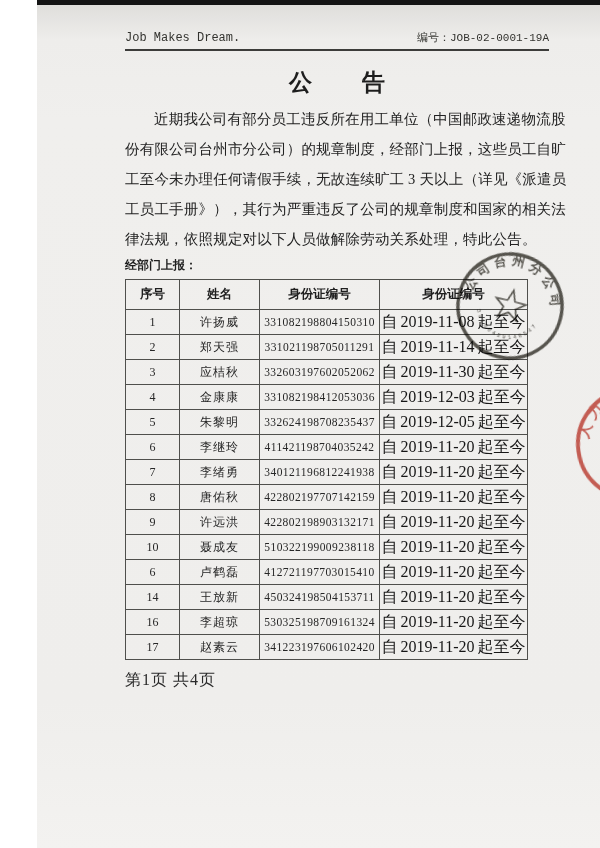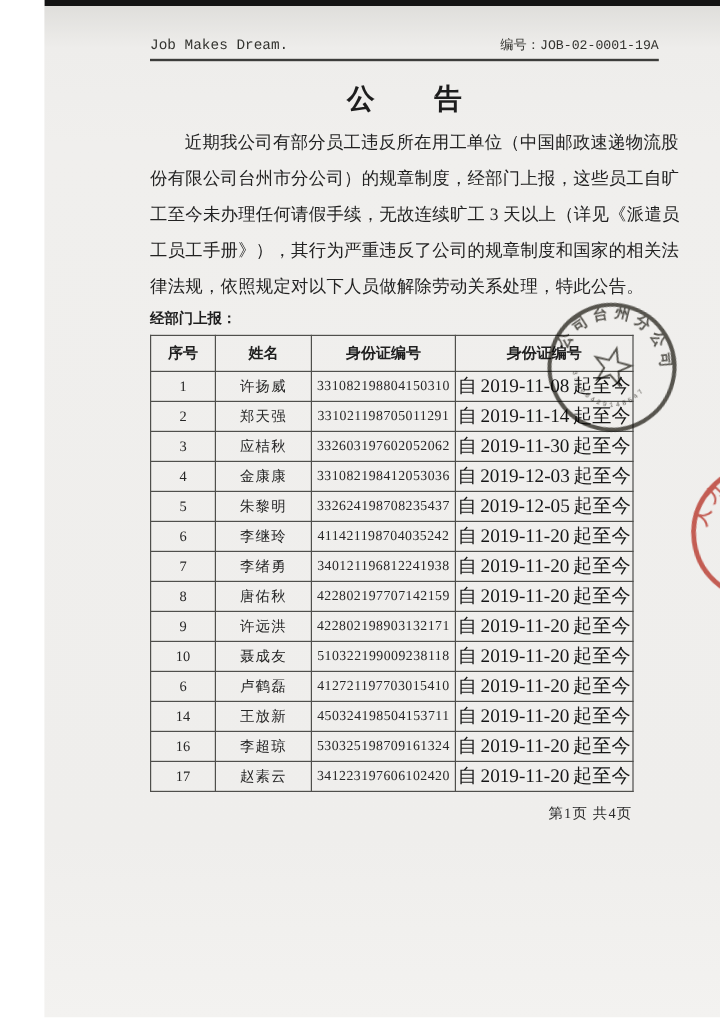--- a/index.html
+++ b/index.html
@@ -36,21 +36,21 @@
   table.roster th,table.roster td{border:1px solid #4f4f4c;text-align:center;vertical-align:middle;
                padding:0;overflow:hidden;}
   table.roster th{height:29px;font-size:12.5px;font-weight:bold;color:#1f1f1f;}
   table.roster td{height:24px;}
   .cell-no{font-size:12px;}
   .cell-name{font-size:12px;letter-spacing:1px;}
   .cell-id{font-size:11.5px;letter-spacing:.4px;}
   .cell-date{font-size:16px;font-weight:normal;color:#161616;}
   .cell-date .date-value{font-family:"Liberation Serif", serif;padding:0 3px;}
 
-  .page-footer{width:402px;margin-top:10px;text-align:right;font-size:12px;color:#2a2a2a;
+  .page-footer{width:402px;margin-top:10px;text-align:left;font-size:16px;color:#2a2a2a;
                letter-spacing:1px;}
 
   
   .stamp{position:absolute;mix-blend-mode:multiply;pointer-events:none;filter:blur(.35px);}
   .stamp.company{left:415px;top:248px;width:116px;height:116px;opacity:.88;transform:rotate(14deg);}
   .stamp.hr{left:533px;top:381px;width:126px;height:126px;opacity:.85;transform:rotate(-8deg);}
 </style>
 </head>
 <body>
 

